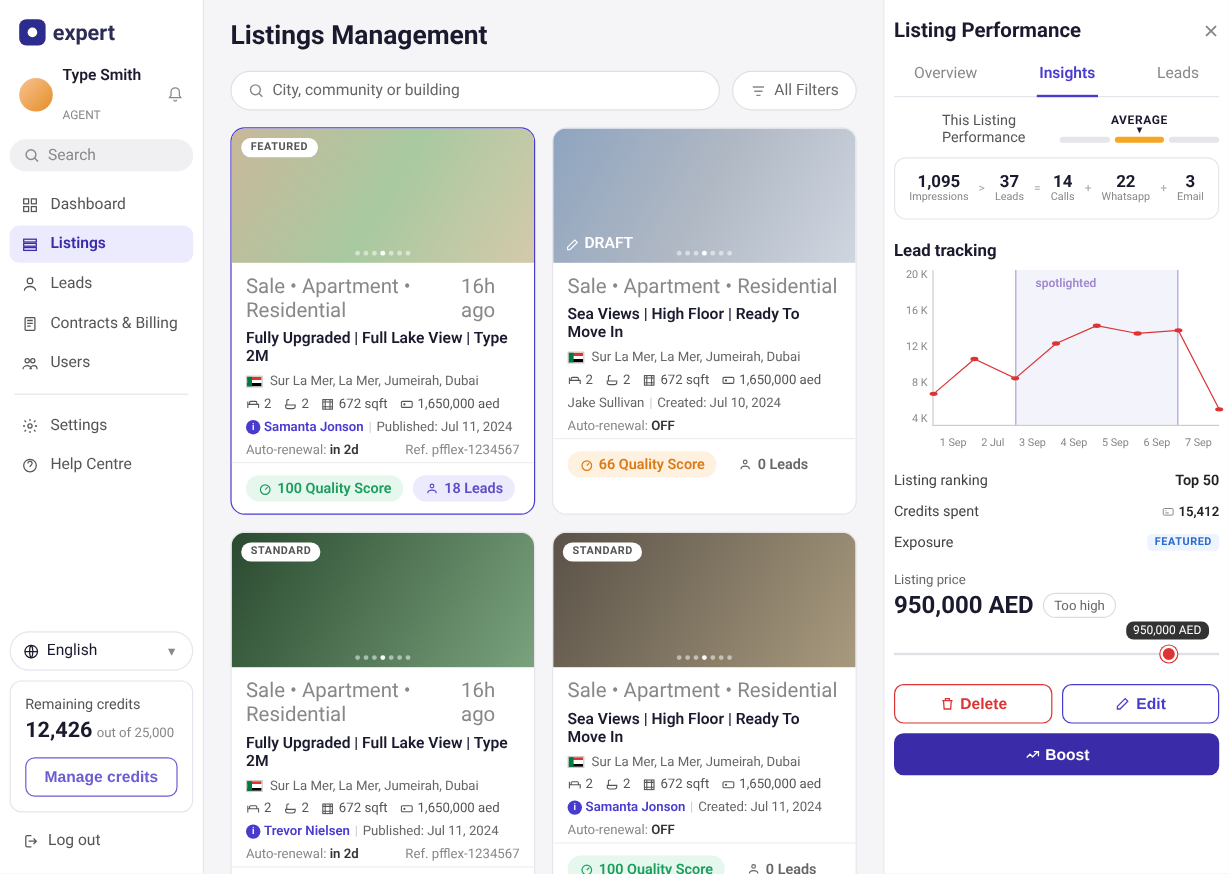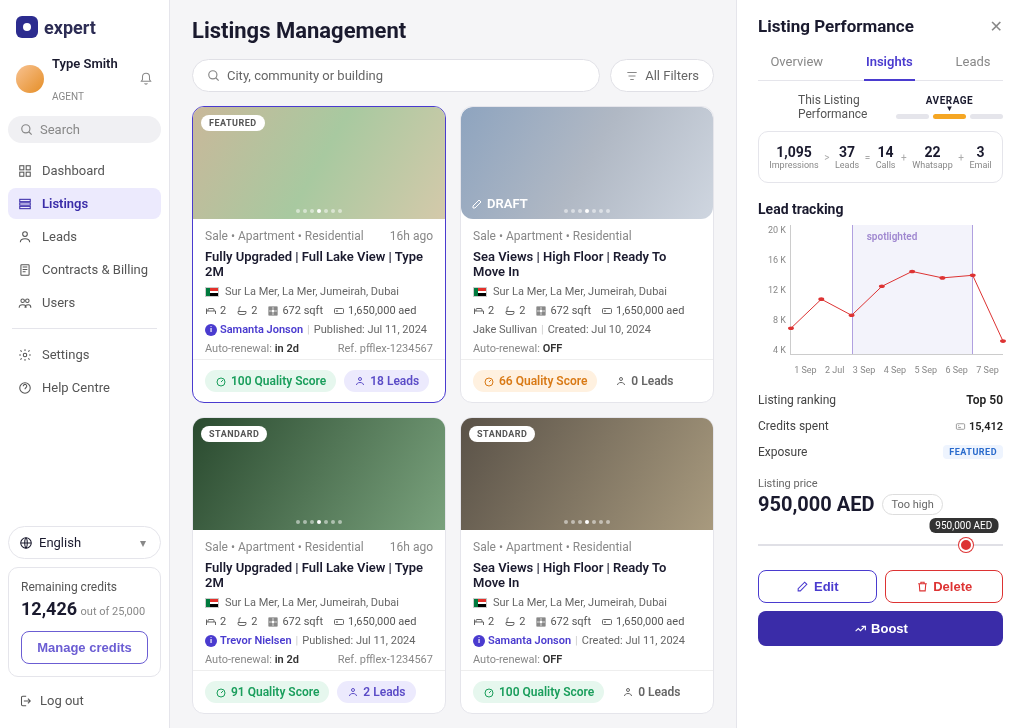--- a/index.html
+++ b/index.html
@@ -37,50 +37,50 @@
 .filter-row { display:flex; gap:10px; margin-bottom:14px; }
 .pill { display:flex; align-items:center; gap:6px; border:1px solid #e0e0e6; background:#fff; border-radius:22px; padding:8px 14px; font-size:13px; color:#666; }
 .pill-wide { flex:1; }
 .filter-icon { color:#888; }
 
 .grid { display:grid; grid-template-columns: 1fr 1fr; gap:14px; }
 .card { background:#fff; border:1px solid #e5e5eb; border-radius:12px; overflow:hidden; display:flex; flex-direction:column; }
 .card.selected { border:1.5px solid #4a3bcf; }
 .card-img { height:112px; position:relative; background:#ccc; }
 .card-img.img1 { background: linear-gradient(120deg,#c9b89a 0%, #a8c9a0 50%, #d4c9aa 100%); }
-.card-img.img2 { background: linear-gradient(120deg,#8ea4bf 0%, #b0b8c4 50%, #cfd6e0 100%); border-radius: 12px; }
+.card-img.img2 { background: linear-gradient(120deg,#8ea4bf 0%, #b0b8c4 50%, #cfd6e0 100%); }
 .card-img.img3 { background: linear-gradient(120deg,#2a4a2f, #7aa27d); }
 .card-img.img4 { background: linear-gradient(120deg,#5a5248, #a89a7e); }
 .badge { position:absolute; top:8px; left:8px; background:#fff; border-radius:8px; padding:3px 8px; font-size:9px; font-weight:700; letter-spacing:0.5px; color:#555; }
 .draft { position:absolute; bottom:8px; left:10px; color:#fff; font-weight:600; font-size:13px; display:flex; align-items:center; gap:4px; }
 .dots { position:absolute; bottom:6px; left:50%; transform:translateX(-50%); display:flex; gap:3px; }
 .dot { width:4px; height:4px; border-radius:50%; background:rgba(255,255,255,0.5); }
 .dot.on { background:#fff; }
 .card-body { padding:10px 12px 4px; display:flex; flex-direction:column; gap:6px; font-size:12px; }
-.cat-row { display:flex; justify-content:space-between; color:#888; font-size:12px; }
+.cat-row { display:flex; justify-content:space-between; color:#888; font-size:17px; }
 .title { font-weight:600; font-size:13px; color:#1a1a2e; }
 .loc { display:flex; align-items:center; gap:6px; color:#666; font-size:11px; }
 .flag { width:14px; height:10px; display:inline-block; background:linear-gradient(to bottom, #e4312b 33%, #fff 33% 66%, #000 66%); border:0.5px solid #ccc; position:relative; }
 .flag::before { content:''; position:absolute; left:0; top:0; bottom:0; width:4px; background:#007a3d; }
 .spec-row { display:flex; gap:10px; color:#555; font-size:11px; align-items:center; flex-wrap:wrap; }
 .spec { display:flex; align-items:center; gap:3px; }
 .agent-row { display:flex; gap:4px; color:#666; font-size:11px; align-items:center; }
 .agent-name { color:#4a3bcf; font-weight:600; display:flex; align-items:center; gap:3px; }
 .agent-ic { width:12px; height:12px; border-radius:50%; background:#4a3bcf; color:#fff; font-size:8px; display:flex; align-items:center; justify-content:center; }
 .meta-row { display:flex; justify-content:space-between; color:#888; font-size:11px; }
 .renew-off { color:#888; font-weight:600; }
 .card-foot { border-top:1px solid #eee; padding:10px 12px; display:flex; gap:8px; font-size:12px; }
 .chip { display:flex; align-items:center; gap:4px; border-radius:16px; padding:4px 10px; font-weight:600; font-size:12px; }
 .chip-green { background:#e6f7ee; color:#1a9e5c; }
 .chip-orange { background:#fff1e0; color:#d97a16; }
 .chip-purple { background:#eceafd; color:#5b4cc7; }
 .chip-plain { color:#666; }
 
 
-.panel { width: 288px; background:#fff; border-left:1px solid #e5e5eb; display:flex; flex-direction:column; padding:16px 21px 12px; flex-shrink:0; overflow-y:auto; overflow-x:hidden; }
+.panel { width: 288px; background:#fff; border-left:1px solid #e5e5eb; display:flex; flex-direction:column; padding:16px 8px 12px; flex-shrink:0; overflow-y:auto; overflow-x:hidden; }
 .panel-head { display:flex; justify-content:space-between; align-items:center; margin-bottom:4px; }
 .panel-title { font-size:17px; font-weight:700; }
 .close { color:#888; cursor:pointer; font-size:16px; }
 .tabs { display:flex; gap:18px; border-bottom:1px solid #e5e5eb; margin:8px 0 12px; font-size:13px; justify-content:space-around; }
 .tab { padding:6px 2px 10px; color:#888; cursor:pointer; }
 .tab.active { color:#4a3bcf; font-weight:600; border-bottom:2px solid #4a3bcf; margin-bottom:-1px; }
 .perf-row { display:flex; justify-content:space-between; align-items:center; gap:8px; font-size:12px; margin-bottom:10px; }
 .perf-lbl { color:#555; width:90px;margin-left:40px; }
 .perf-meter { flex:1; position:relative; }
 .meter-lbl { font-size:10px; font-weight:700; text-align:center; letter-spacing:0.5px; }
@@ -645,35 +645,35 @@
         <span class="price-tag">Too high</span>
       </div>
       <div class="slider">
         <div class="slider-track"></div>
         <div class="slider-tip" style="left:84%;">950,000 AED</div>
         <div class="slider-handle" style="left:82%;"></div>
       </div>
     </div>
 
     <div class="actions">
+      <button class="btn btn-del">
+          <span class="icon">
+            <svg width="13" height="13" viewBox="0 0 24 24" fill="none" stroke="currentColor" stroke-width="2">
+              <path d="M4 7h16M9 7V4h6v3M6 7l1 13h10l1-13"></path>
+            </svg>
+          </span>
+          <span>Delete</span>
+        </button>
       <button class="btn btn-edit">
           <span class="icon">
             <svg width="13" height="13" viewBox="0 0 24 24" fill="none" stroke="currentColor" stroke-width="2">
               <path d="M4 20h4L20 8l-4-4L4 16v4z"></path>
             </svg>
           </span>
           <span>Edit</span>
-        </button>
-      <button class="btn btn-del">
-          <span class="icon">
-            <svg width="13" height="13" viewBox="0 0 24 24" fill="none" stroke="currentColor" stroke-width="2">
-              <path d="M4 7h16M9 7V4h6v3M6 7l1 13h10l1-13"></path>
-            </svg>
-          </span>
-          <span>Delete</span>
         </button>
     </div>
     <button class="btn-boost">
         <span class="icon">
           <svg width="13" height="13" viewBox="0 0 24 24" fill="none" stroke="currentColor" stroke-width="2">
             <path d="M3 17l5-5 4 4 8-8M14 8h7v7"></path>
           </svg>
         </span>
         <span>Boost</span>
       </button>

